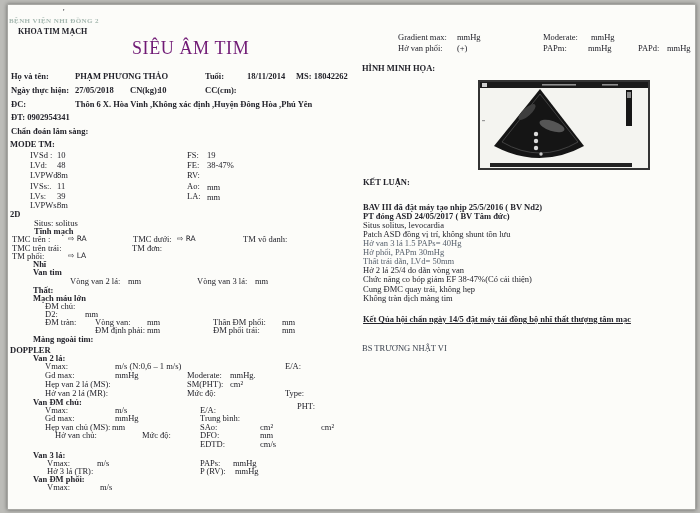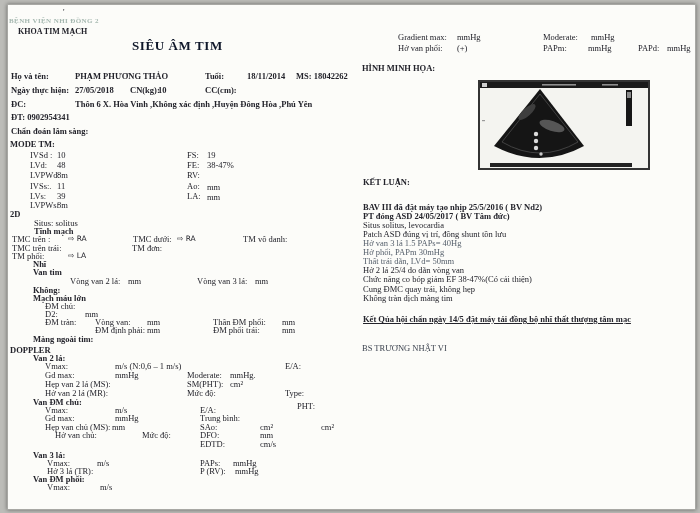--- a/index.html
+++ b/index.html
@@ -2,21 +2,21 @@
 <html><head>
 <meta charset="utf-8">
 <style>
   *{margin:0;padding:0;box-sizing:border-box}
   html,body{width:700px;height:513px;overflow:hidden}
   body{background:#bcbcb8;position:relative;font-family:"Liberation Serif","DejaVu Serif",serif}
   .page{position:absolute;left:7px;top:4px;width:689px;height:506px;background:#fcfcf9;box-shadow:0 0 4px rgba(0,0,0,.45);border:1px solid #a8a8a4}
   .t{position:absolute;font-size:8.5px;line-height:1.1;color:#23232b;white-space:nowrap}
   .b{font-weight:bold}
   .faint{color:#a5b8b0;font-size:7px;font-weight:bold;letter-spacing:.4px}
-  .title{font-size:13px;font-weight:bold;letter-spacing:.6px;color:#0f172a}
+  .title{font-size:18px;font-weight:normal;letter-spacing:.6px;color:#701a75}
   .arrow{font-family:"DejaVu Sans",sans-serif;font-size:7.5px}
   .lt{color:#555f6b}
   .md{color:#3d4450}
   .ul{text-decoration:underline}
   .small{font-size:8px}
   .us-frame{position:absolute;left:478px;top:80px;width:172px;height:90px;background:#f4f4f0;border:2px solid #333}
 </style>
 </head>
 <body>
 
@@ -109,21 +109,21 @@
 <span class="t" style="left:12px;top:244px">TMC trên trái:</span>
 <span class="t" style="left:132px;top:244px">TM đơn:</span>
 <span class="t" style="left:12px;top:252px">TM phổi:</span>
 <span class="t arrow" style="left:68px;top:252px">⇨ LA</span>
 <span class="t b" style="left:33px;top:260px">Nhĩ</span>
 <span class="t b" style="left:33px;top:268px">Van tim</span>
 <span class="t" style="left:70px;top:277px">Vòng van 2 lá:</span>
 <span class="t" style="left:128px;top:277px">mm</span>
 <span class="t" style="left:197px;top:277px">Vòng van 3 lá:</span>
 <span class="t" style="left:255px;top:277px">mm</span>
-<span class="t b" style="left:33px;top:286px">Không:</span>
+<span class="t b" style="left:33px;top:286px">Thất:</span>
 <span class="t b" style="left:33px;top:294px">Mạch máu lớn</span>
 <span class="t" style="left:45px;top:302px">ĐM chủ:</span>
 <span class="t" style="left:45px;top:310px">D2:</span>
 <span class="t" style="left:85px;top:310px">mm</span>
 <span class="t" style="left:45px;top:318px">ĐM tràn:</span>
 <span class="t" style="left:95px;top:318px">Vòng van:</span>
 <span class="t" style="left:147px;top:318px">mm</span>
 <span class="t" style="left:213px;top:318px">Thân ĐM phổi:</span>
 <span class="t" style="left:282px;top:318px">mm</span>
 <span class="t" style="left:95px;top:326px">ĐM định phải:</span>
@@ -175,21 +175,21 @@
 <span class="t" style="left:200px;top:467px">P (RV):</span>
 <span class="t" style="left:235px;top:467px">mmHg</span>
 <span class="t b" style="left:33px;top:475px">Van ĐM phổi:</span>
 <span class="t" style="left:47px;top:483px">Vmax:</span>
 <span class="t" style="left:100px;top:483px">m/s</span>
 
 <span class="t b" style="left:363px;top:178px">KẾT LUẬN:</span>
 <span class="t b" style="left:363px;top:203px">BAV III đã đặt máy tạo nhịp 25/5/2016 ( BV Nd2)</span>
 <span class="t b" style="left:363px;top:212px">PT đóng ASD 24/05/2017 ( BV Tâm đức)</span>
 <span class="t" style="left:363px;top:221px">Situs solitus, levocardia</span>
-<span class="t" style="left:363px;top:230px">Patch ASD đúng vị trí, đồng shunt tồn lưu</span>
+<span class="t" style="left:363px;top:230px">Patch ASD đồng vị trí, không shunt tồn lưu</span>
 <span class="t lt" style="left:363px;top:239px">Hở van 3 lá 1.5 PAPs= 40Hg</span>
 <span class="t lt" style="left:363px;top:248px">Hở phổi, PAPm 30mHg</span>
 <span class="t lt" style="left:363px;top:257px">Thất trái dãn, LVd= 50mm</span>
 <span class="t" style="left:363px;top:266px">Hở 2 lá 25/4 do dãn vòng van</span>
 <span class="t" style="left:363px;top:275px">Chức năng co bóp giảm EF 38-47%(Có cải thiện)</span>
 <span class="t" style="left:363px;top:285px">Cung ĐMC quay trái, không hẹp</span>
 <span class="t" style="left:363px;top:294px">Không tràn dịch màng tim</span>
 <span class="t b ul" style="left:363px;top:315px">Kết Qủa hội chẩn ngày 14/5 đặt máy tái đồng bộ nhĩ thất thượng tâm mạc</span>
 <span class="t md" style="left:362px;top:344px">BS TRƯƠNG NHẬT VI</span>
 

